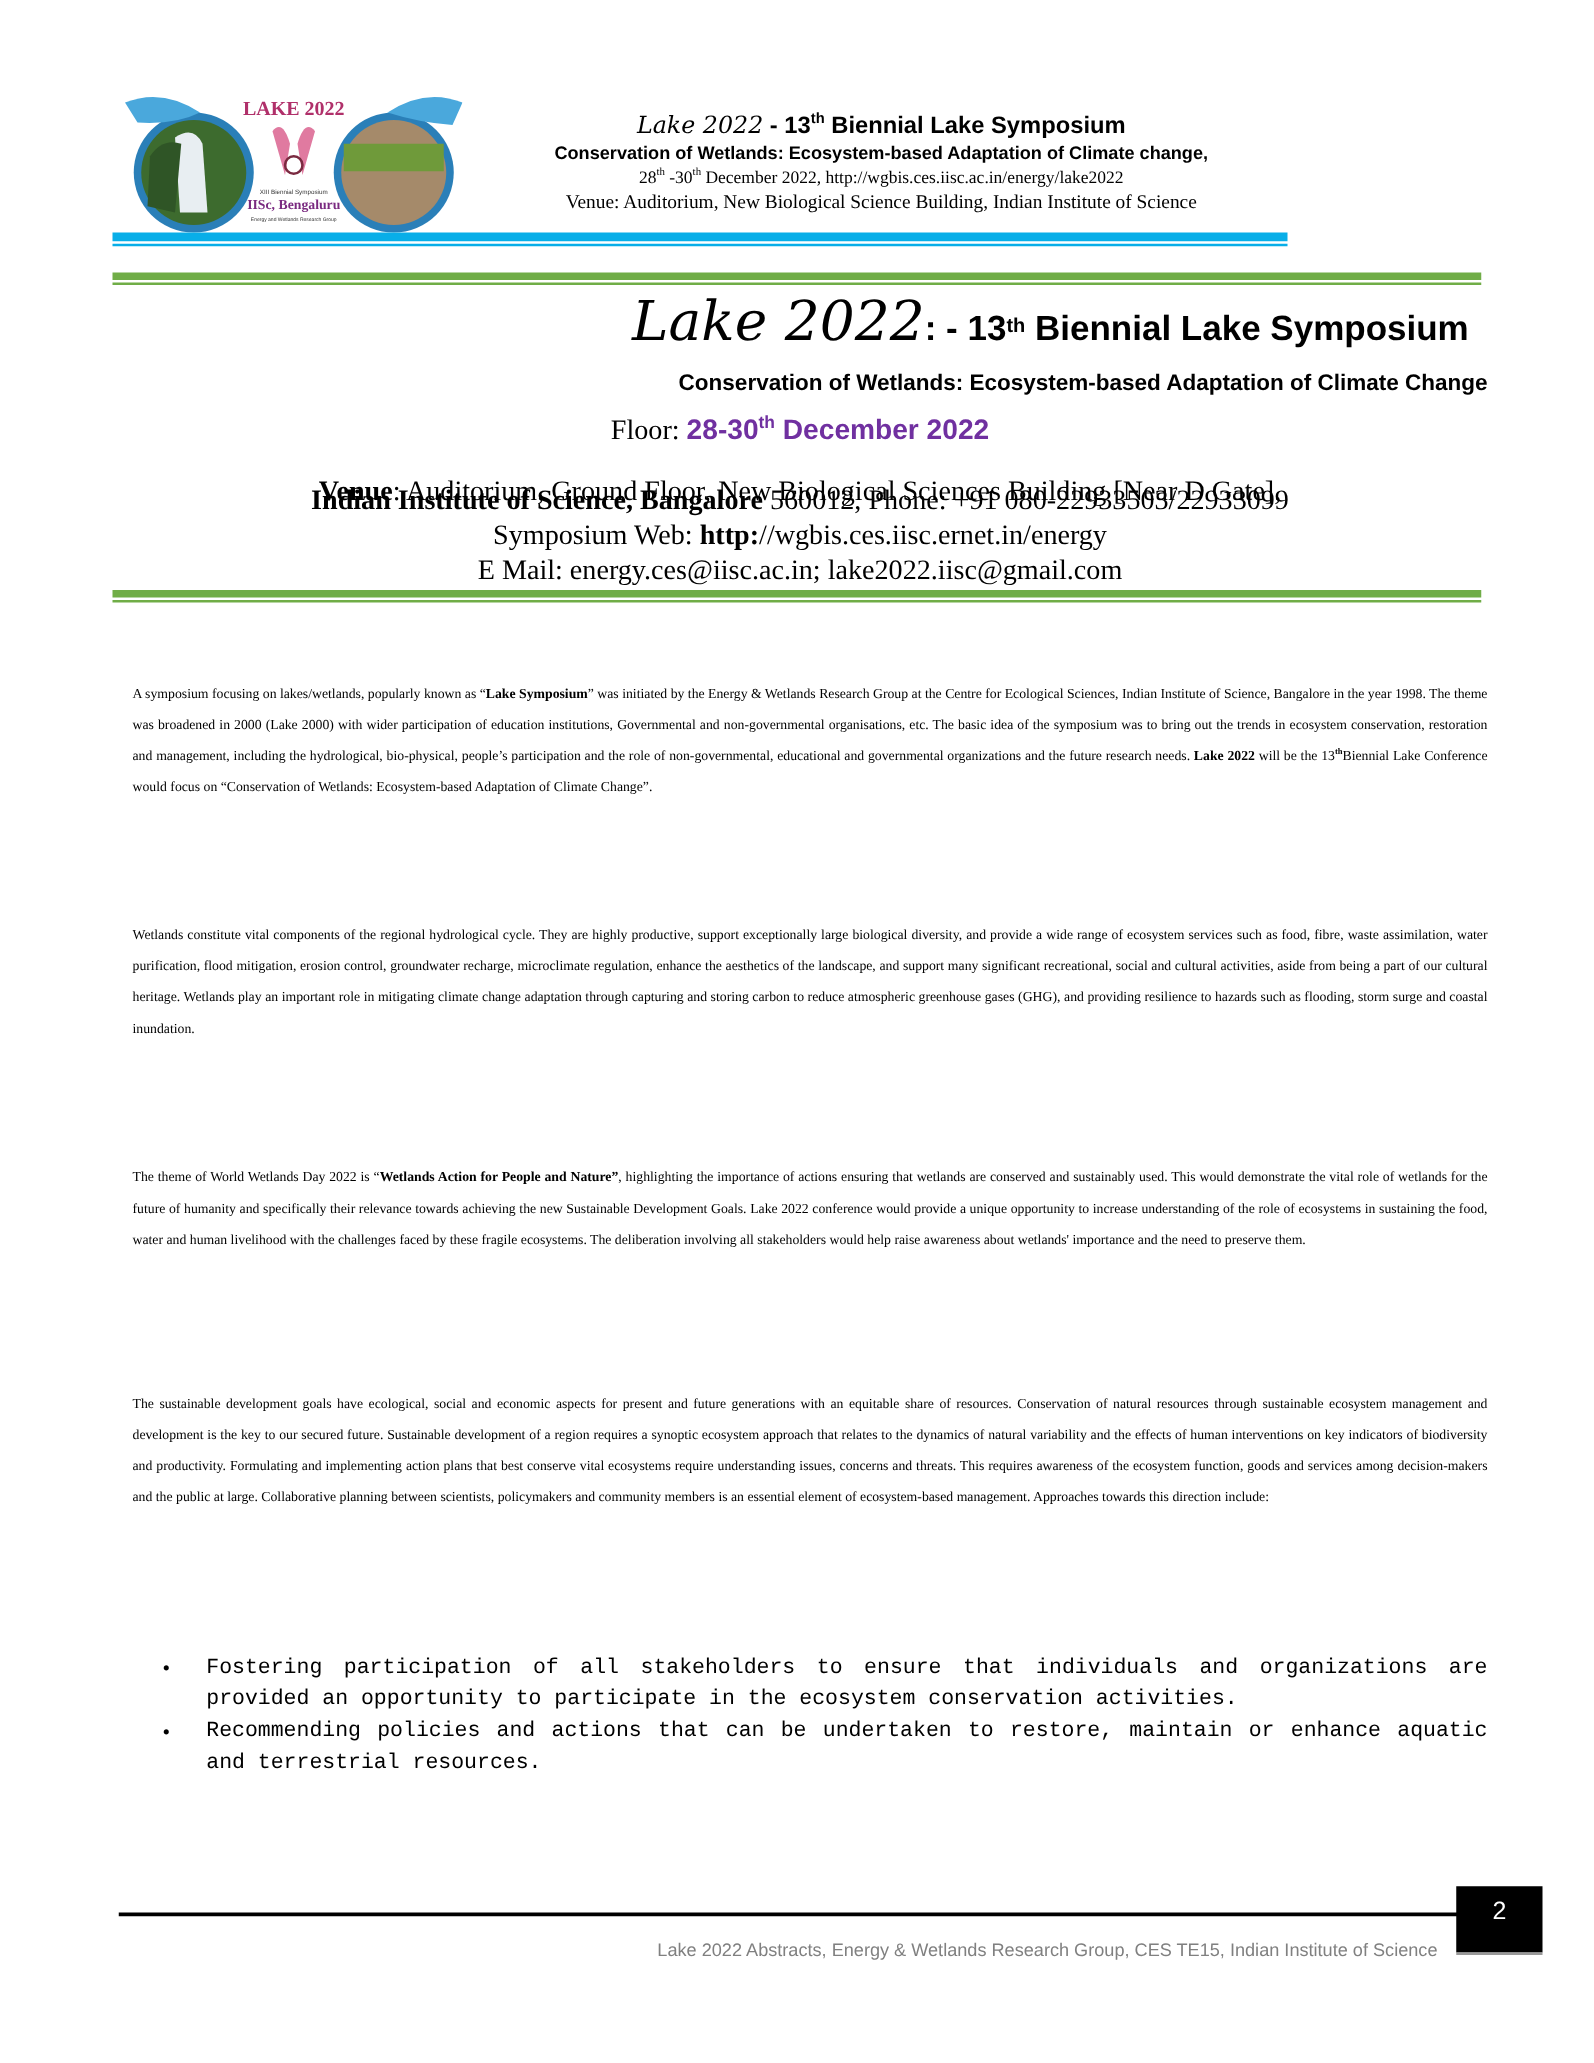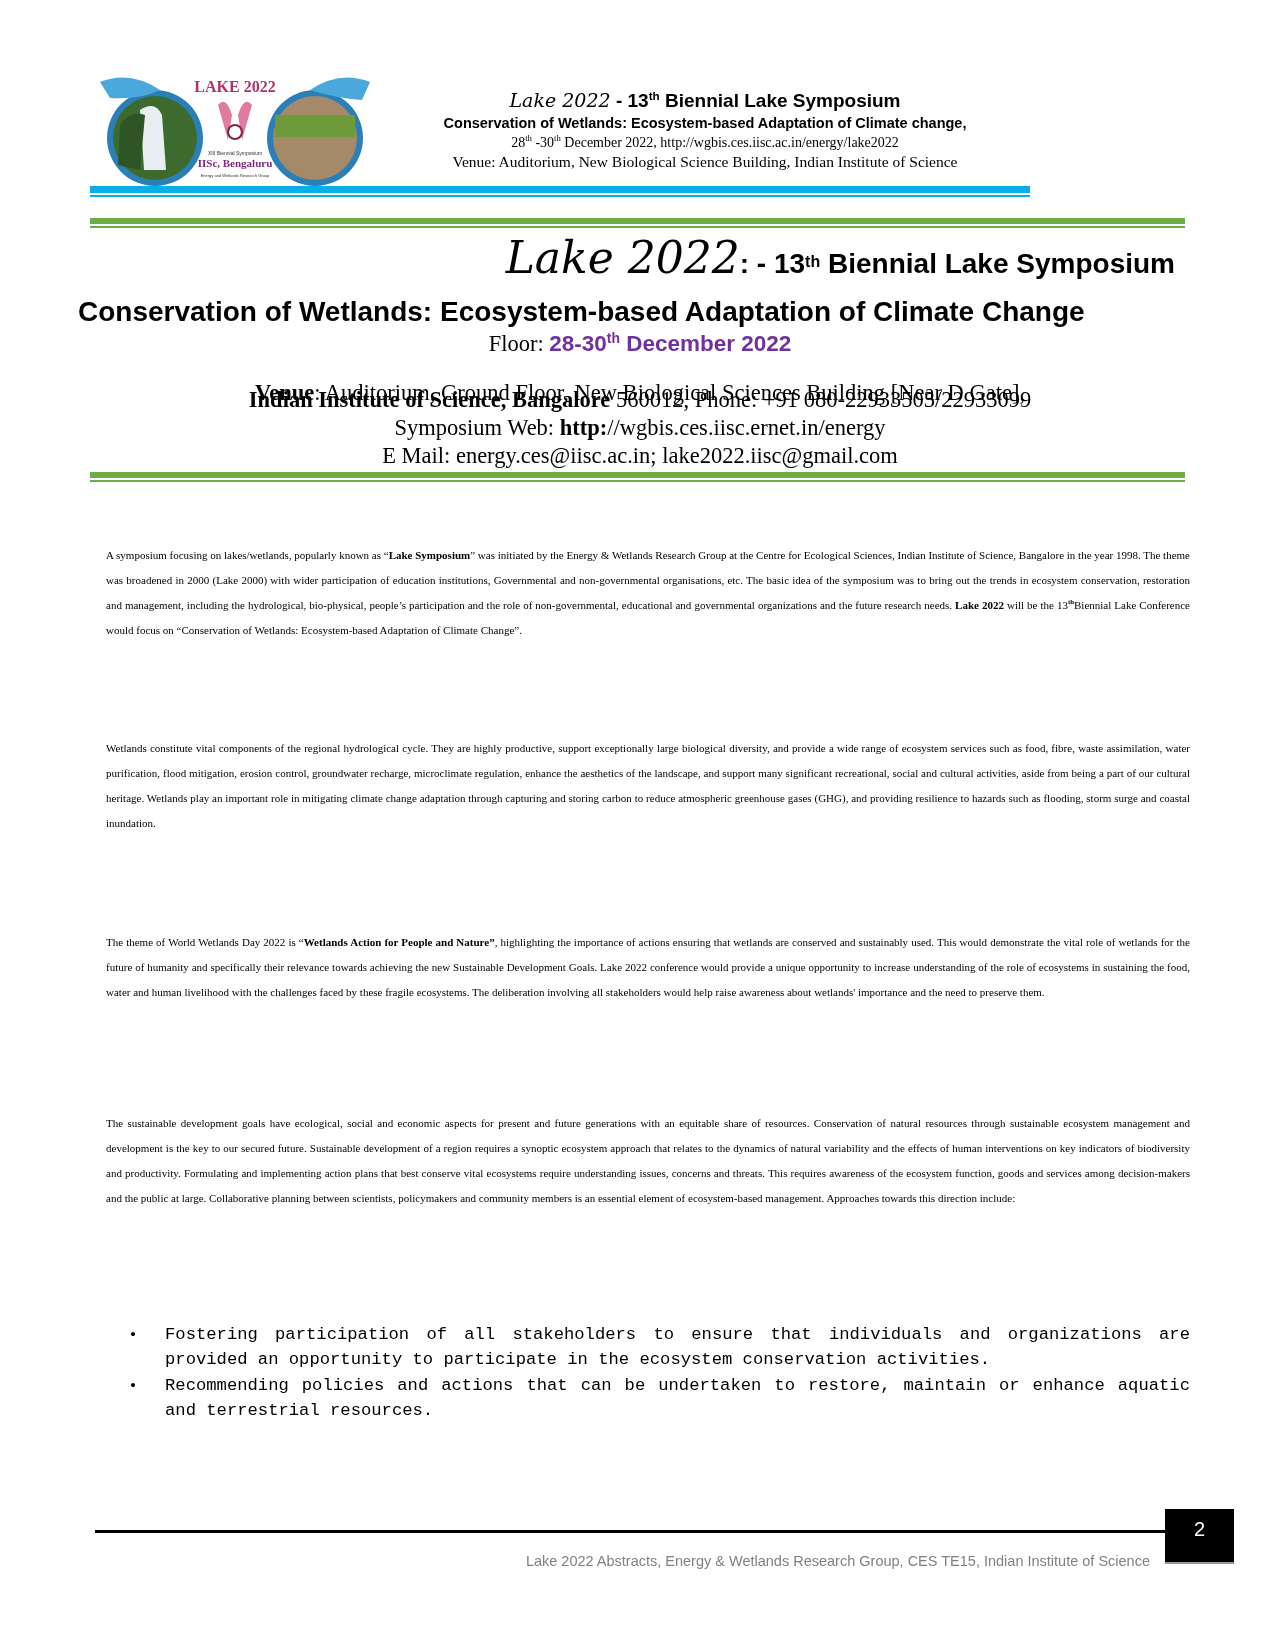--- a/index.html
+++ b/index.html
@@ -20,21 +20,21 @@
   .blue-rule { left:90px; top:186px; width:940px; height:7px; background:#08aee8; }
   .blue-rule2 { left:90px; top:195px; width:940px; height:1.5px; background:#08aee8; }
 
   .green-rule { left:90px; height:6px; background:#70ad47; width:1095px; }
   .green-rule2 { left:90px; height:1.5px; background:#70ad47; width:1095px; }
 
   
   #title { left:90px; top:232px; width:1085px; text-align:right; white-space:nowrap; }
   #title .big { font-family:"DejaVu Serif", serif; font-style:italic; font-size:44px; }
   #title .rest { font-family:"Liberation Sans", sans-serif; font-weight:bold; font-size:28px; }
-  #subtitle { left:78px; top:296px; width:1100px; text-align:left; font-size:28px; font-weight:bold; white-space:nowrap; }
+  #subtitle { left:90px; top:296px; width:1100px; text-align:right; font-size:18px; font-weight:bold; white-space:nowrap; }
   .center-line { left:90px; width:1100px; text-align:center; font-size:22.5px; white-space:nowrap; line-height:28px; }
   .date-val { color:#7030a0; font-family:"Liberation Sans", sans-serif; font-weight:bold;margin-top:32px; }
 
   
   .para { left:106px; width:1084px; font-size:11px; line-height:25.1px; text-align:justify; }
   .bullet { left:130px; width:1060px; font-size:17.2px; line-height:25.1px; }
   .bullet .dot { position:absolute; left:0; top:0; }
   .bullet .txt { margin-left:35px; text-align:justify; display:block;font-family:Liberation Mono, monospace; }
 
   

